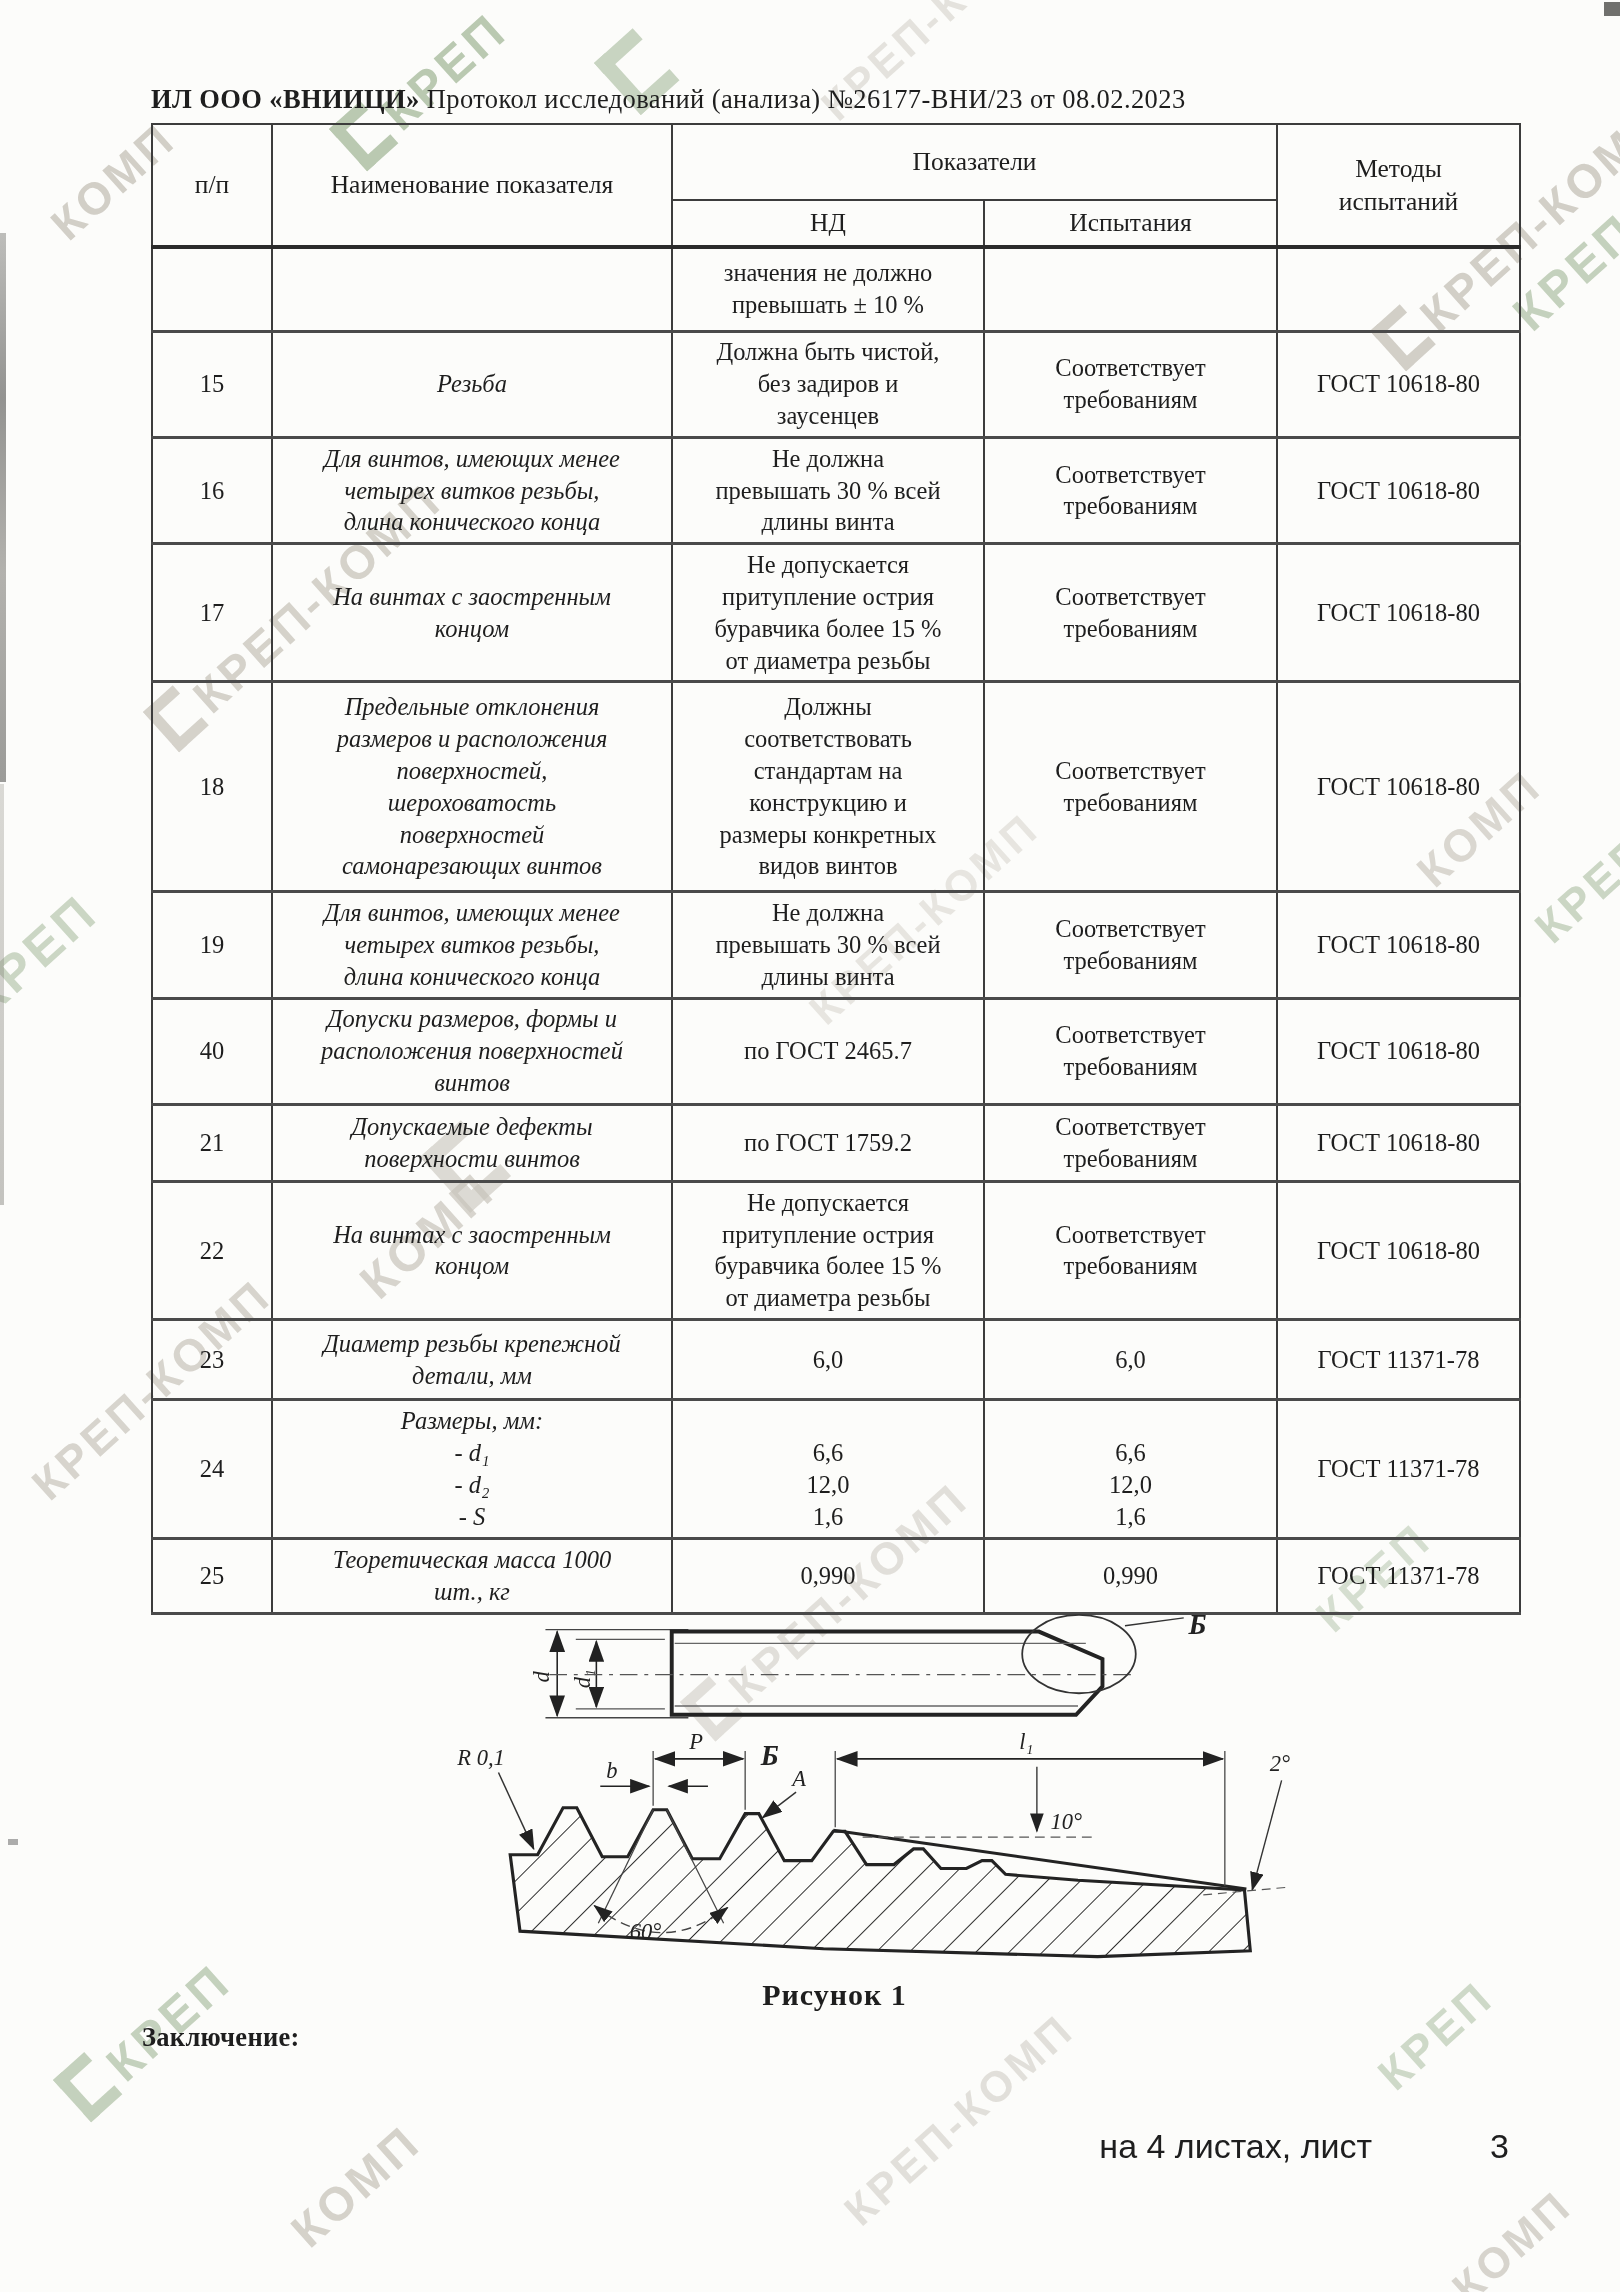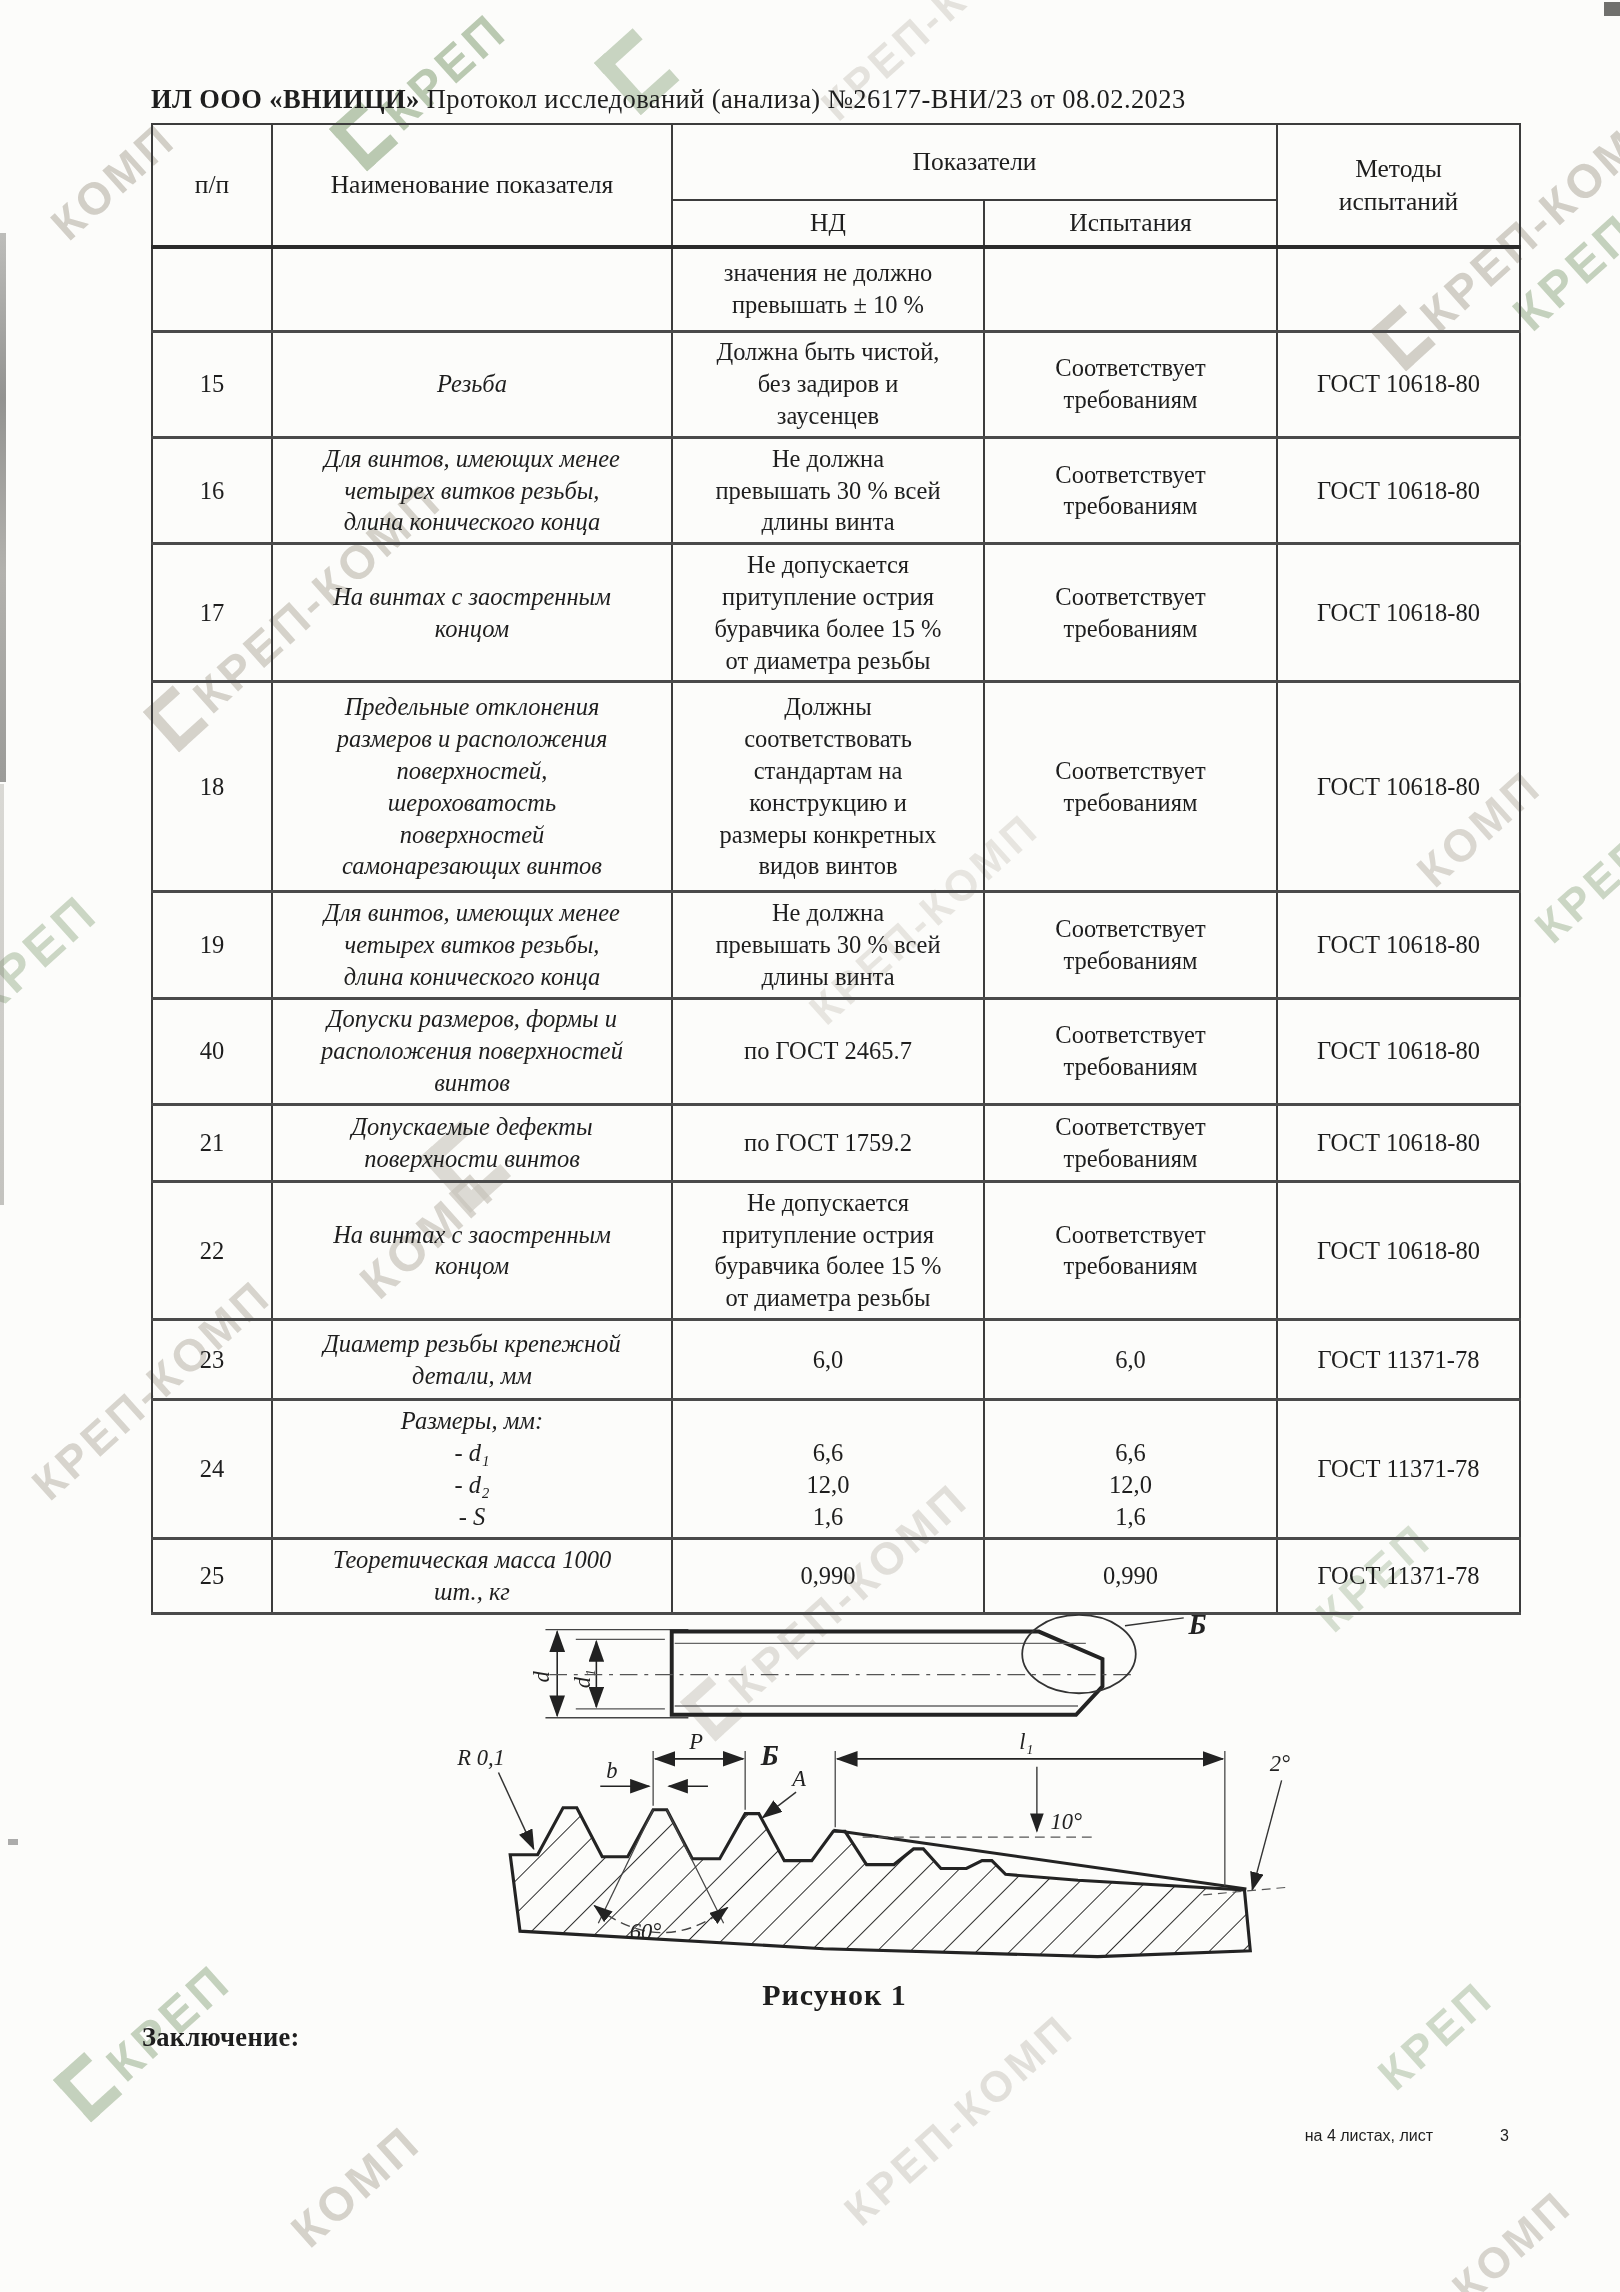--- a/index.html
+++ b/index.html
@@ -34,22 +34,22 @@
   .fig-caption{position:absolute;top:1978px;left:151px;width:1367px;text-align:center;
                font-weight:700;font-size:30px;letter-spacing:1px;}
   
   .conclusion{position:absolute;top:2017px;left:142px;width:1376px;font-size:26.5px;line-height:1.56;}
   .conclusion .head{font-weight:700;letter-spacing:0.3px;}
   .conclusion p{margin:2px 0 0 0;text-align:justify;}
   .b-serif{font-weight:700;font-family:"Liberation Serif","DejaVu Serif",serif;}
   .r-sans{font-family:"Liberation Sans","DejaVu Sans",sans-serif;font-size:25.5px;}
   
   .sheet-footer{position:absolute;top:2127px;left:142px;width:1367px;display:flex;
-                justify-content:flex-end;align-items:baseline;gap:67px;padding-right:27.4px;
-                font-family:"Liberation Sans","DejaVu Sans",sans-serif;font-size:16px;}
+                justify-content:flex-end;align-items:baseline;gap:118px;padding-right:27.4px;
+                font-family:"Liberation Sans","DejaVu Sans",sans-serif;font-size:34px;}
   
   .dim-label{font-family:"Liberation Serif","DejaVu Serif",serif;font-style:italic;font-size:23px;fill:#222;}
   .dim-label-big{font-family:"Liberation Serif","DejaVu Serif",serif;font-style:italic;font-weight:700;
                  font-size:29px;fill:#222;}
 </style>
 </head>
 <body>
 
 <div class="page">
 

